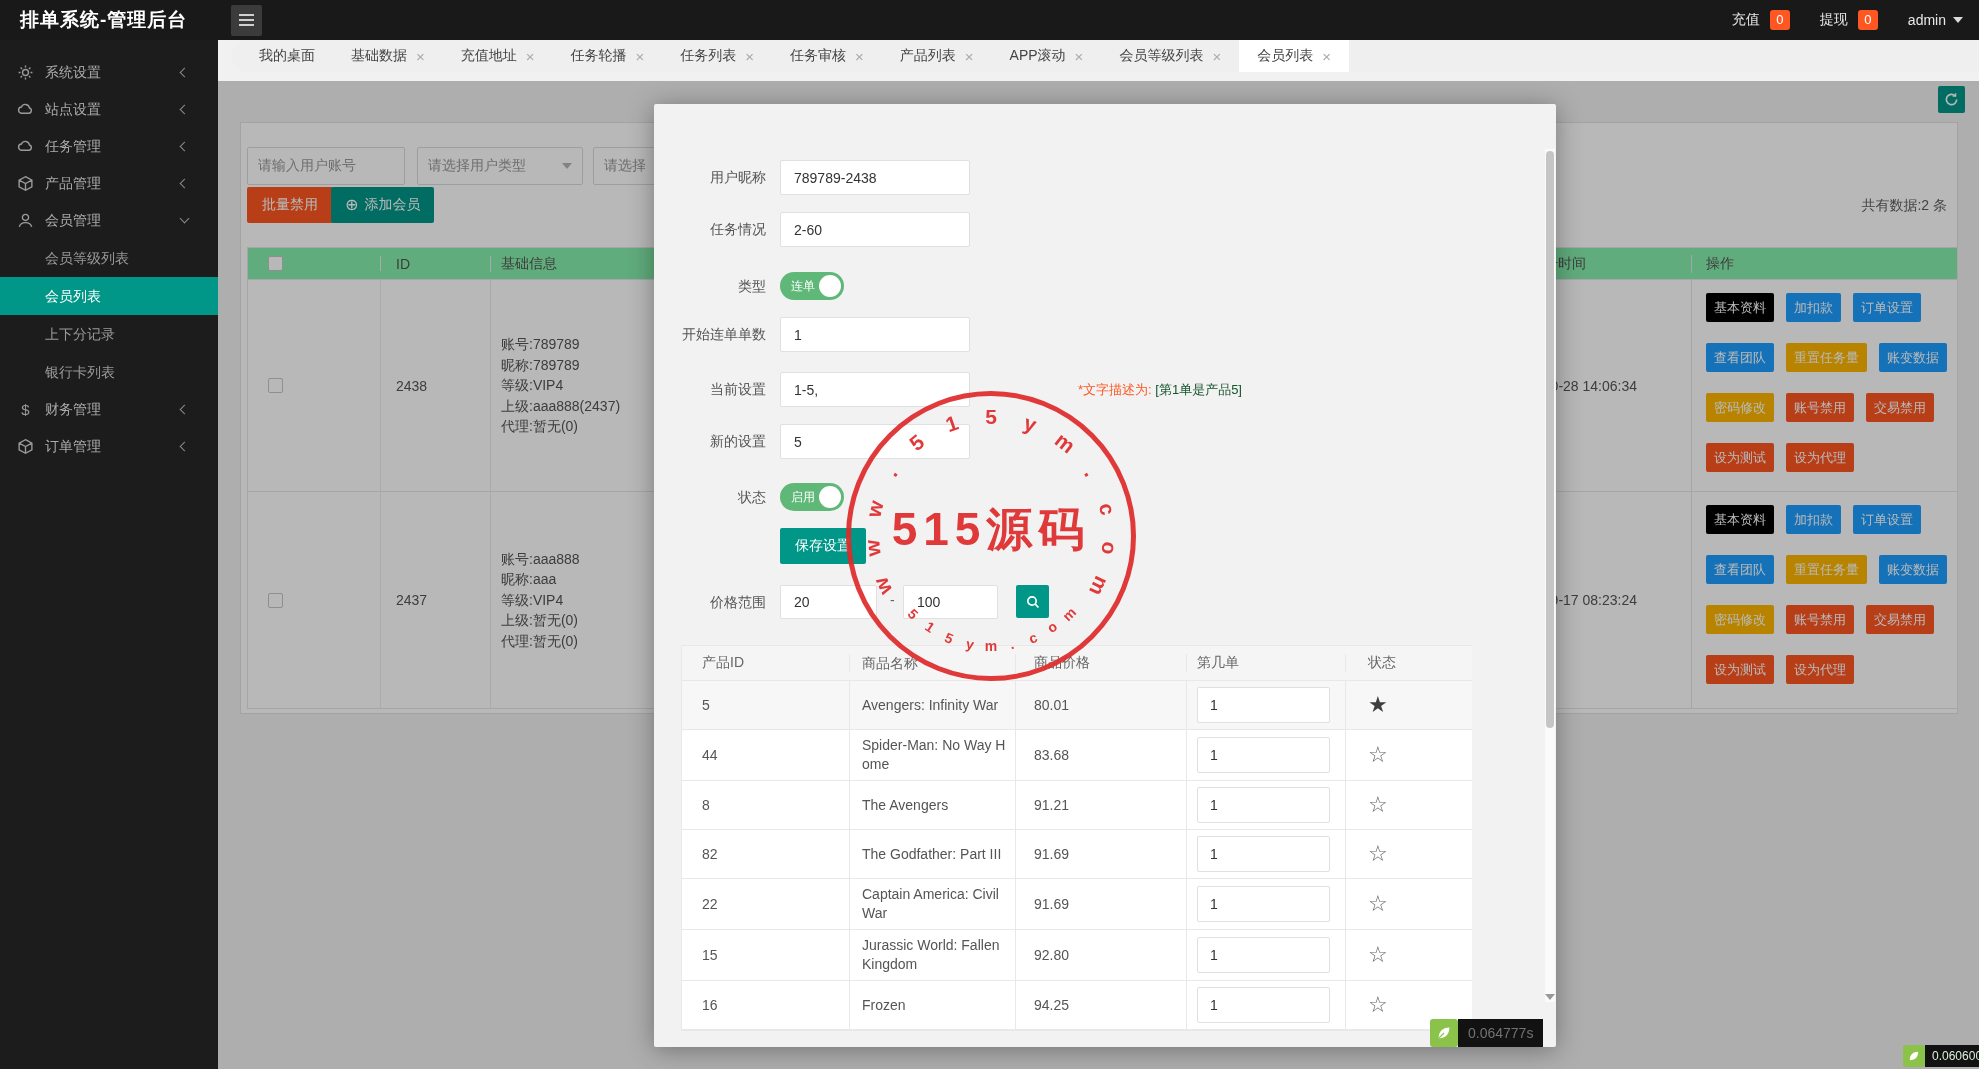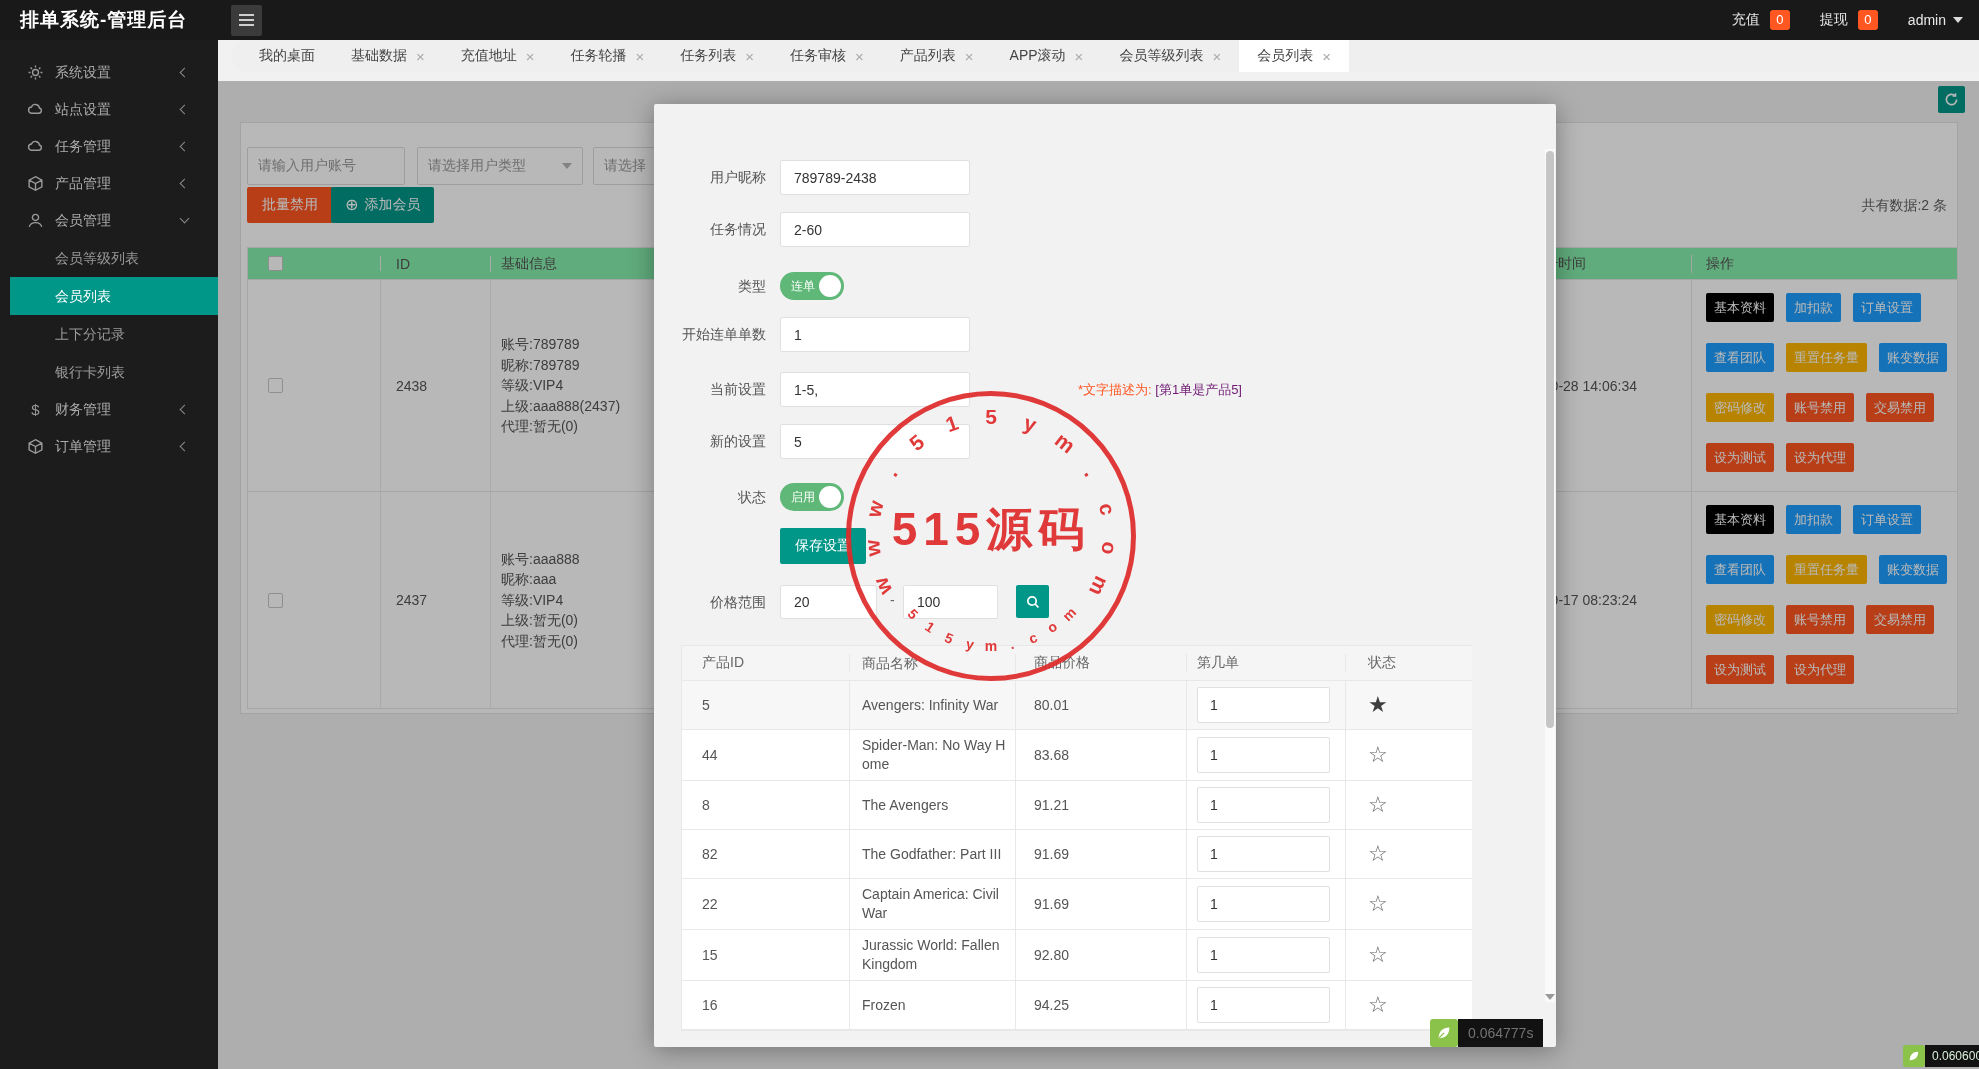--- a/index.html
+++ b/index.html
@@ -14,21 +14,21 @@
   .burger i { position:absolute; left:8px; width:15px; height:2px; background:#cfcfcf; }
   .burger i:nth-child(1){ top:9px; } .burger i:nth-child(2){ top:14px; } .burger i:nth-child(3){ top:19px; }
   .top-right { position:absolute; right:16px; top:0; height:40px; display:flex; align-items:center; gap:30px; color:#e8e8e8; font-size:14px; }
   .top-item { display:flex; align-items:center; gap:10px; cursor:pointer; }
   .num-badge { display:inline-block; min-width:20px; height:20px; line-height:20px; text-align:center; background:#FF5722; color:#fff; border-radius:3px; font-size:13px; padding:0 4px; }
   .admin-item { display:flex; align-items:center; gap:7px; cursor:pointer; }
   .caret-down { width:0; height:0; border-left:5px solid transparent; border-right:5px solid transparent; border-top:6px solid #dcdcdc; }
 
   
   .sidebar { position:absolute; left:0; top:40px; width:218px; height:1029px; background:#1c1c1c; z-index:20; }
-  .side-nav { padding-top:14px;margin-left:10px; }
+  .side-nav { padding-top:14px; }
   .s-item { position:relative; height:37px; line-height:37px; padding-left:45px; color:#acacac; font-size:14px; cursor:pointer; }
   .s-item .s-icon { position:absolute; left:17px; top:10px; width:17px; height:17px; color:#9a9a9a; }
   .s-icon svg { width:17px; height:17px; display:block; }
   .s-icon.dollar { font-size:15px; line-height:17px; text-align:center; }
   .chev { position:absolute; right:30px; top:15px; width:7px; height:7px; border-left:1.5px solid #8a8a8a; border-bottom:1.5px solid #8a8a8a; }
   .chev.left { transform:rotate(45deg); }
   .chev.down { transform:rotate(-45deg); top:13px; }
   .s-sub { height:38px; line-height:38px; padding-left:45px; color:#9a9a9a; font-size:14px; cursor:pointer; }
   .s-sub.active { background:#009688; color:#fff; }
 
@@ -81,21 +81,21 @@
   .ic-close { font-size:19px; line-height:19px; cursor:pointer; }
   .modal-bd { position:absolute; left:0; top:43px; width:818px; height:900px; overflow:hidden; }
 
   .f-label { position:absolute; left:0; width:112px; text-align:right; font-size:14px; color:#555; }
   .f-input { position:absolute; left:126px; width:190px; height:35px; border:1px solid #e0e0e0; border-radius:2px; background:#fff; font-size:14px; color:#333; padding-left:13px; font-family:inherit; }
   .toggle { position:absolute; left:126px; width:64px; height:28px; border-radius:14px; background:#5FB878; cursor:pointer; }
   .toggle .t-txt { position:absolute; left:11px; top:0; line-height:28px; color:#fff; font-size:12px; }
   .toggle .t-knob { position:absolute; right:3px; top:3px; width:22px; height:22px; background:#fff; border-radius:50%; }
   .save-btn { position:absolute; left:126px; top:381px; width:86px; height:36px; background:#009688; color:#fff; font-size:14px; border:none; border-radius:2px; cursor:pointer; }
   .hint { position:absolute; left:424px; top:234px; font-size:13px; }
-  .hint .h-red { color:#FF5722; } .hint .h-gray { color:#701a75; }
+  .hint .h-red { color:#FF5722; } .hint .h-gray { color:#14532d; }
   .price-dash { position:absolute; left:236px; top:445px; color:#666; font-size:14px; }
   .search-btn { position:absolute; left:362px; top:438px; width:33px; height:33px; background:#009688; border-radius:2px; color:#fff; display:flex; align-items:center; justify-content:center; cursor:pointer; }
 
   .p-table { position:absolute; left:27px; top:498px; width:827px; background:#fff; border:1px solid #e8e8e8; font-size:14px; color:#555; }
   .p-hrow { display:flex; height:35px; background:#f5f5f5; border-bottom:1px solid #e8e8e8; align-items:center; color:#666; }
   .p-row { display:flex; border-bottom:1px solid #e8e8e8; background:#fff; }
   .p-row.shaded { background:#f7f7f7; }
   .pc { flex:none; border-right:1px solid #e8e8e8; display:flex; align-items:center; }
   .pc.p0 { width:168px; padding-left:20px; }
   .pc.p1 { width:166px; padding-left:12px; padding-right:4px; word-break:break-all; line-height:19px; }

